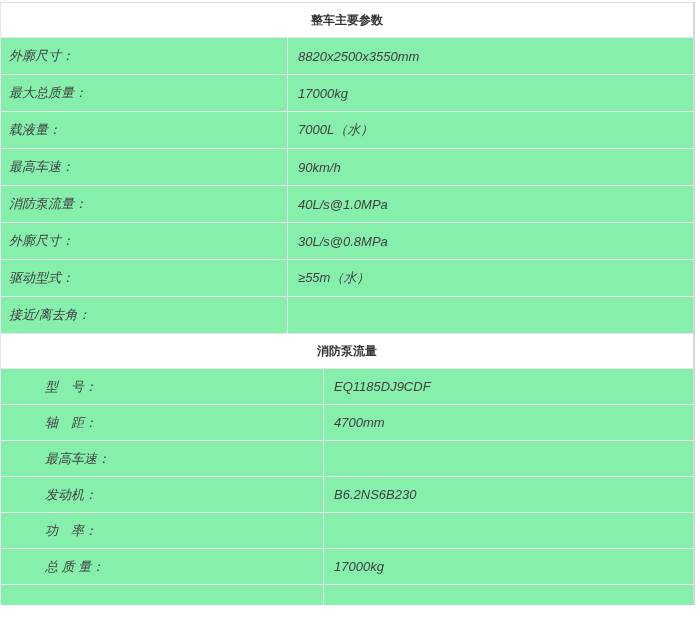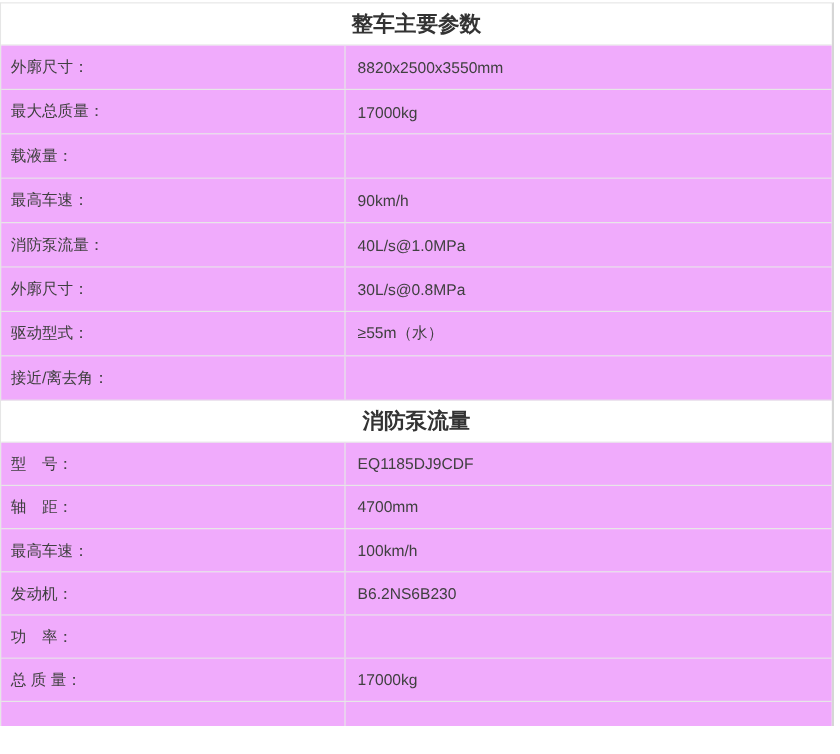--- a/index.html
+++ b/index.html
@@ -22,35 +22,36 @@
     width: 695px;
     border-top: 1px solid #e2e2e2;
     border-left: 1px solid #e6e6e6;
     border-right: 2px solid #d6d6d6;
     background: #ffffff;
   }
   .row {
     display: flex;
     align-items: stretch;
     border-bottom: 1px solid #e7e7e7;
-    background: #f0abfc;
+    background: #86efac;
+    font-style: italic;
   }
   .section-header {
     height: 35px;
     display: flex;
     align-items: center;
     justify-content: center;
-    font-size: 18px;
+    font-size: 12px;
     font-weight: bold;
     color: #333333;
     border-bottom: 1px solid #e7e7e7;
     background: #ffffff;
   }
   .sec1 .row { height: 37px; }
-  .sec2 .row { height: 36px; }
+  .sec2 .row { height: 36px; padding-left: 36px; }
   .cell {
     display: flex;
     align-items: center;
     font-size: 13px;
     color: #404040;
   }
   .cell.label {
     width: 287px;
     flex: 0 0 287px;
     border-right: 1px solid #e7e7e7;
@@ -77,20 +78,21 @@
       <div class="row">
         <div class="cell label">外廓尺寸：</div>
         <div class="cell value">8820x2500x3550mm</div>
       </div>
       <div class="row">
         <div class="cell label">最大总质量：</div>
         <div class="cell value">17000kg</div>
       </div>
       <div class="row">
         <div class="cell label">载液量：</div>
+        <div class="cell value">7000L（水）</div>
       </div>
       <div class="row">
         <div class="cell label">最高车速：</div>
         <div class="cell value">90km/h</div>
       </div>
       <div class="row">
         <div class="cell label">消防泵流量：</div>
         <div class="cell value">40L/s@1.0MPa</div>
       </div>
       <div class="row">
@@ -112,21 +114,20 @@
       <div class="row">
         <div class="cell label">型　号：</div>
         <div class="cell value">EQ1185DJ9CDF</div>
       </div>
       <div class="row">
         <div class="cell label">轴　距：</div>
         <div class="cell value">4700mm</div>
       </div>
       <div class="row">
         <div class="cell label">最高车速：</div>
-        <div class="cell value">100km/h</div>
       </div>
       <div class="row">
         <div class="cell label">发动机：</div>
         <div class="cell value">B6.2NS6B230</div>
       </div>
       <div class="row">
         <div class="cell label">功　率：</div>
       </div>
       <div class="row">
         <div class="cell label">总 质 量：</div>

